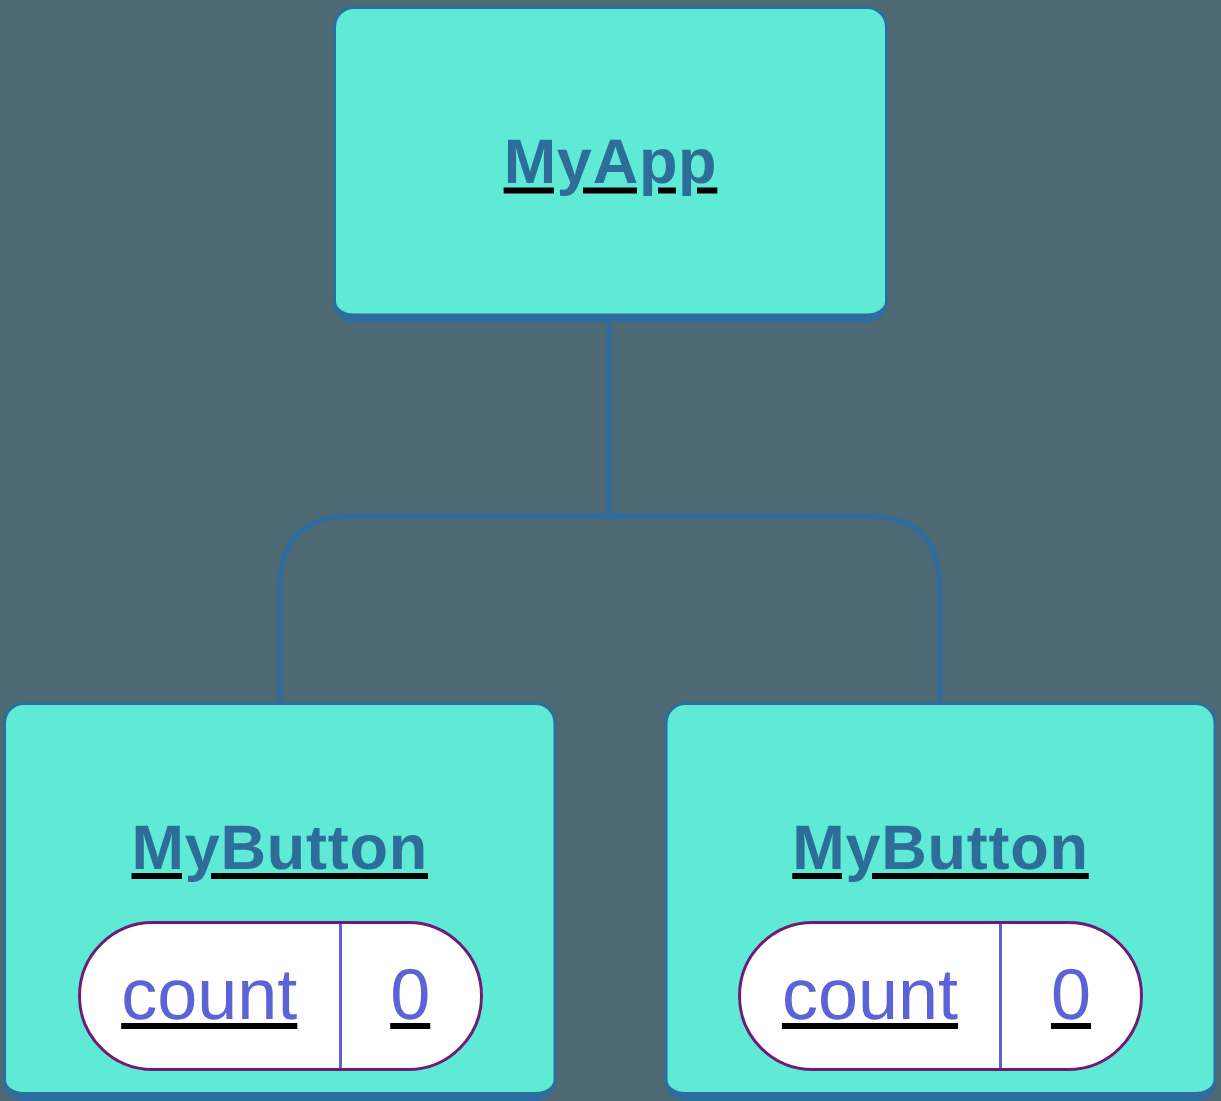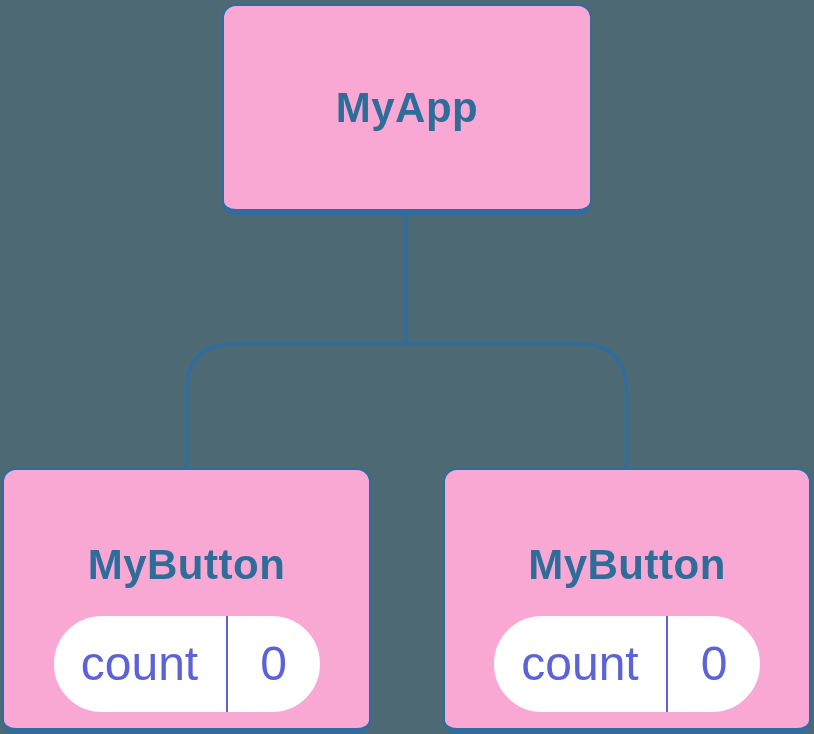--- a/index.html
+++ b/index.html
@@ -18,27 +18,28 @@
   .connector-svg {
     position: absolute;
     left: 0;
     top: 0;
     width: 814px;
     height: 734px;
   }
   .component-box {
     position: absolute;
     box-sizing: border-box;
-    background: #f9a8d4;
+    background: #5eead4;
     border: 2px solid #2E6D9E;
     border-bottom-width: 6px;
     border-radius: 14px;
     display: flex;
     flex-direction: column;
     align-items: center;
+    text-decoration: underline;
   }
   .root-box {
     left: 222px;
     top: 4px;
     width: 370px;
     height: 211px;
     justify-content: center;
   }
   .child-box {
     top: 468px;
@@ -54,21 +55,21 @@
     font-weight: bold;
     line-height: 50px;
     letter-spacing: 0.5px;
     white-space: nowrap;
   }
   .state-pill {
     box-sizing: border-box;
     margin-top: 24px;
     width: 270px;
     height: 100px;
-    border: 2px solid #f9a8d4;
+    border: 2px solid #701a75;
     border-radius: 50px;
     display: flex;
     align-items: stretch;
     overflow: hidden;
     background: #FFFFFF;
   }
   .state-name-cell {
     flex: 1;
     display: flex;
     align-items: center;

